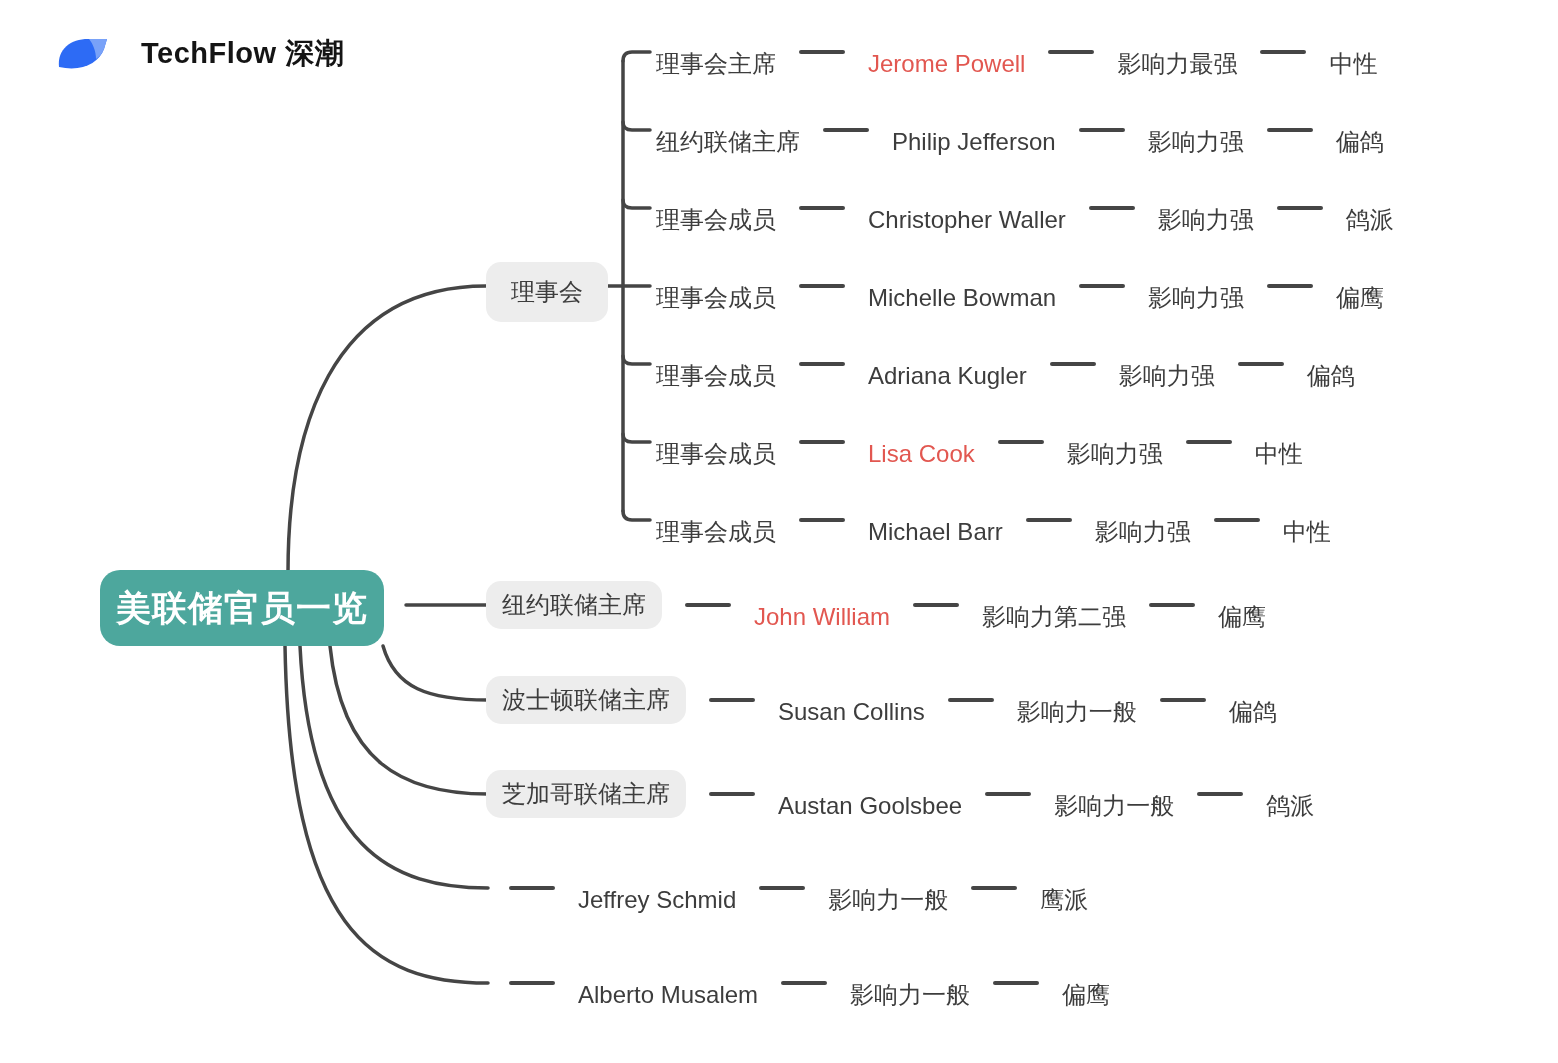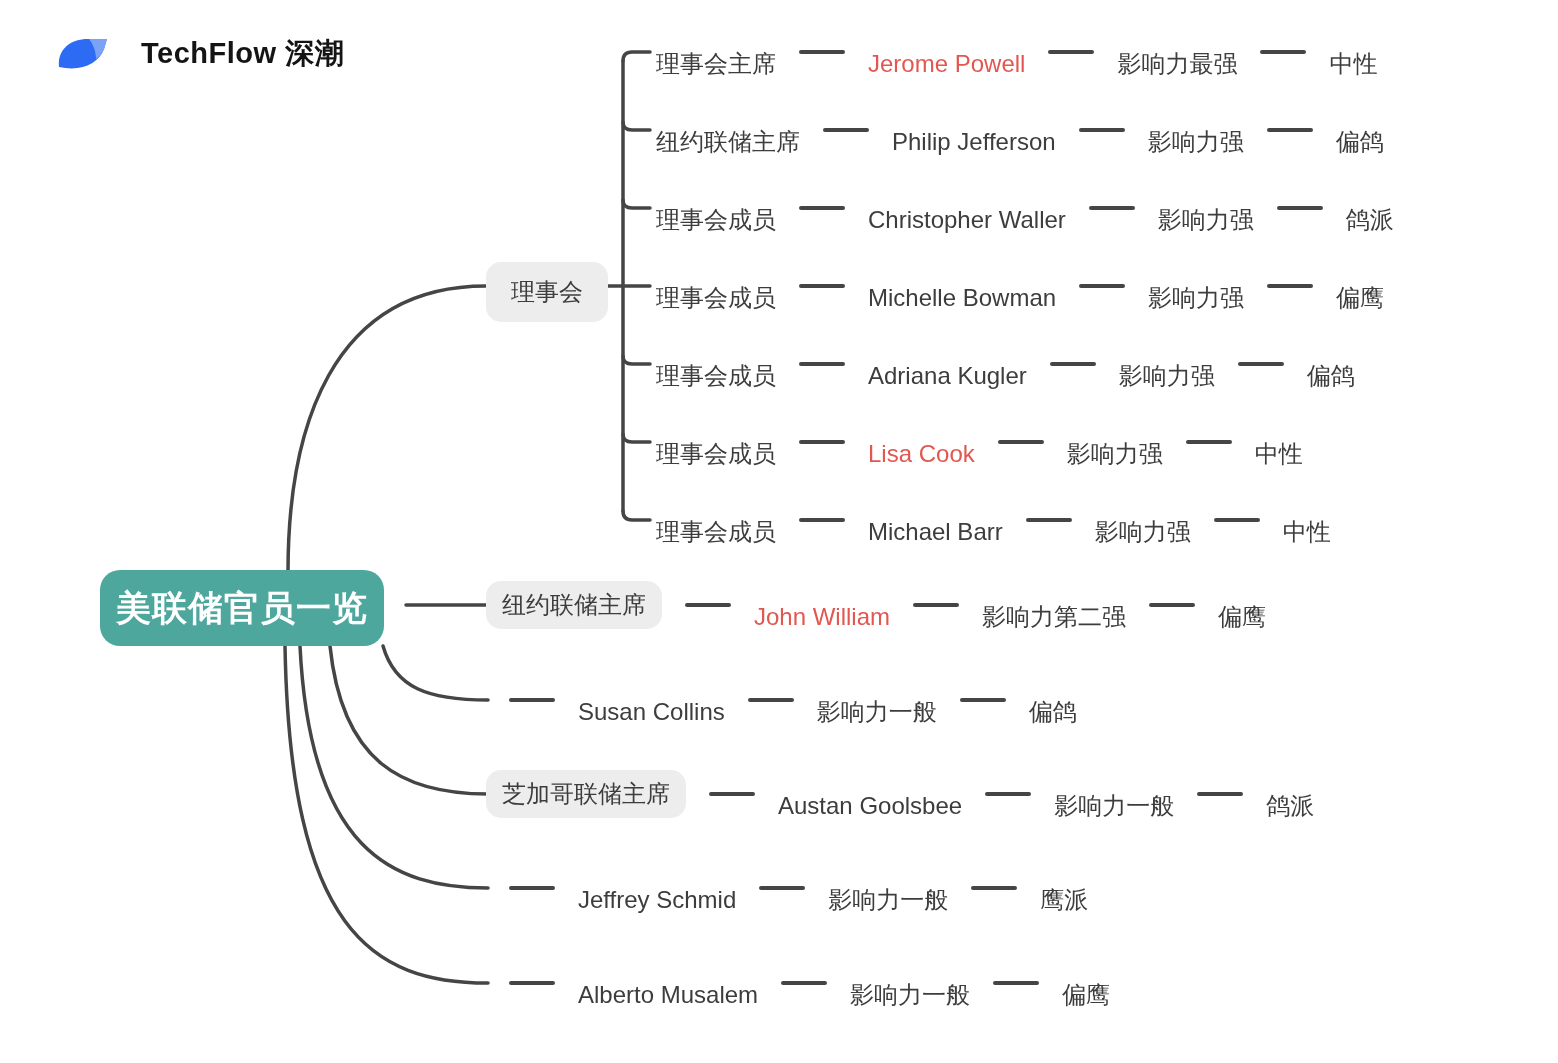--- a/index.html
+++ b/index.html
@@ -169,20 +169,21 @@
     <span class="nodebox">纽约联储主席</span>
     <span class="dash"></span>
     <span class="t red">John William</span>
     <span class="dash"></span>
     <span class="t">影响力第二强</span>
     <span class="dash"></span>
     <span class="t">偏鹰</span>
   </div>
 
   <div class="rrow" style="top:676px">
+    <span class="nodebox">波士顿联储主席</span>
     <span class="dash"></span>
     <span class="t">Susan Collins</span>
     <span class="dash"></span>
     <span class="t">影响力一般</span>
     <span class="dash"></span>
     <span class="t">偏鸽</span>
   </div>
 
   <div class="rrow" style="top:770px">
     <span class="nodebox">芝加哥联储主席</span>

